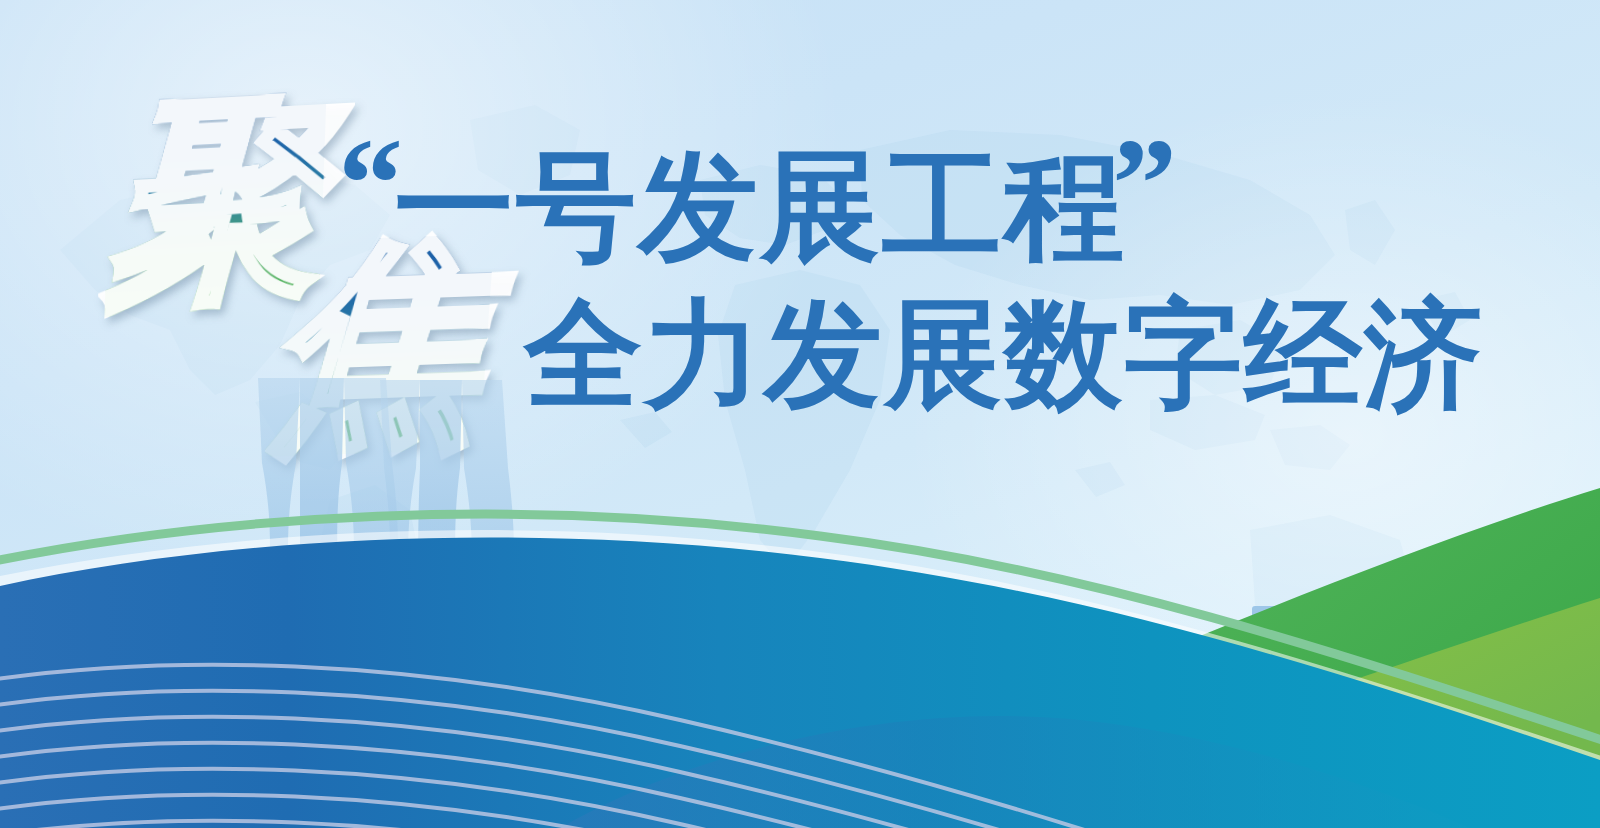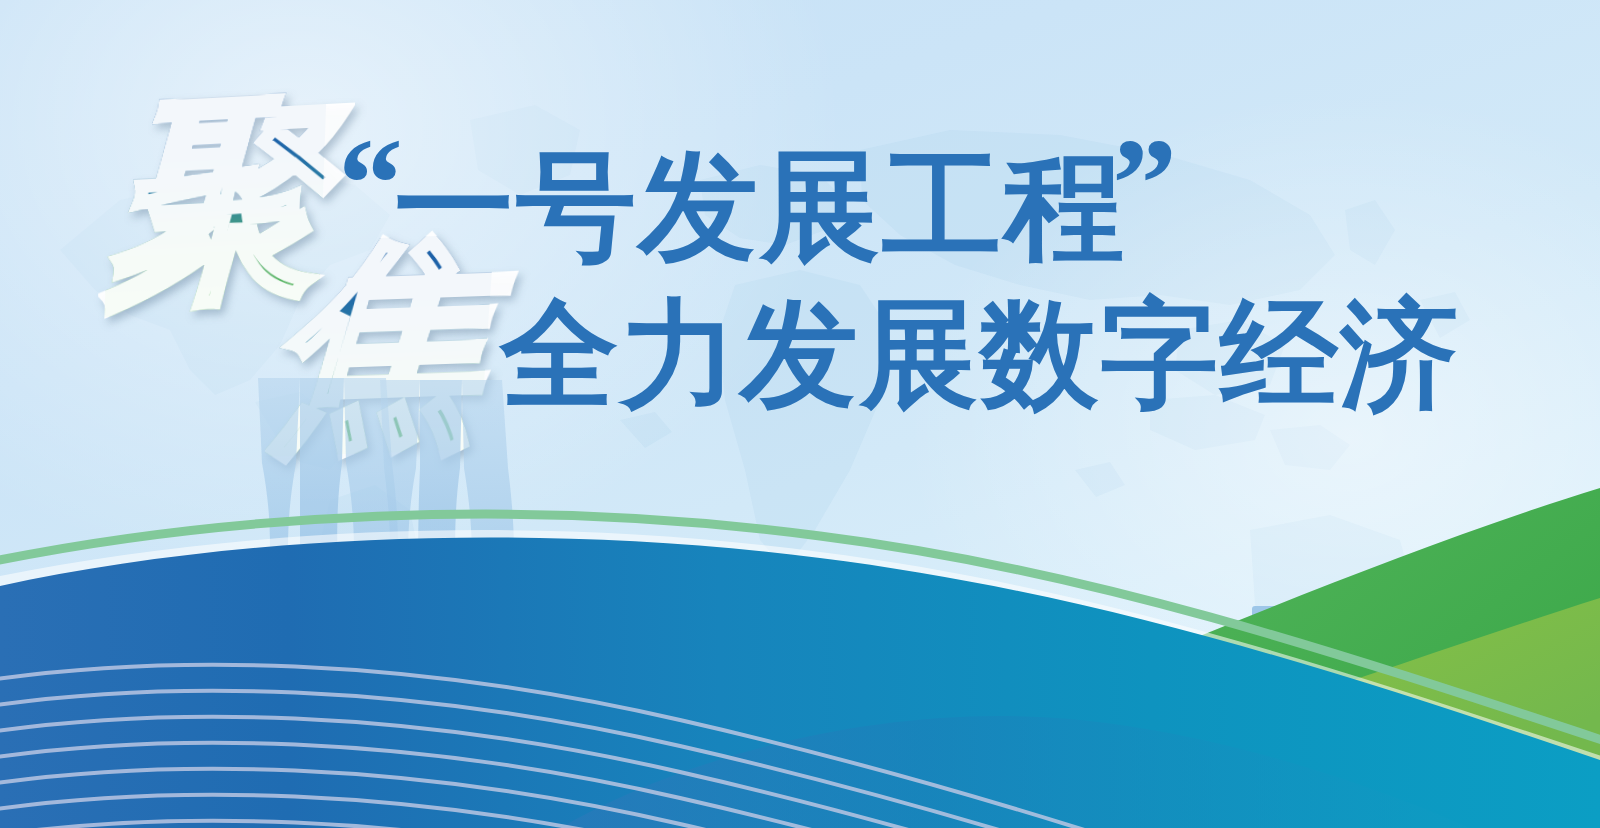--- a/index.html
+++ b/index.html
@@ -84,21 +84,21 @@
     line-height: 1;
     white-space: nowrap;
     letter-spacing: 2px;
   }
   #title-line-1 {
     left: 394px;
     top: 146px;
     font-size: 120px;
   }
   #title-line-2 {
-    left: 500px;
+    left: 524px;
     top: 295px;
     font-size: 118px;
   }
   .quote {
     position: absolute;
     color: #2a72b8;
     font-family: "Liberation Serif", "DejaVu Serif", serif;
     font-weight: 700;
     line-height: 1;
     white-space: nowrap;

